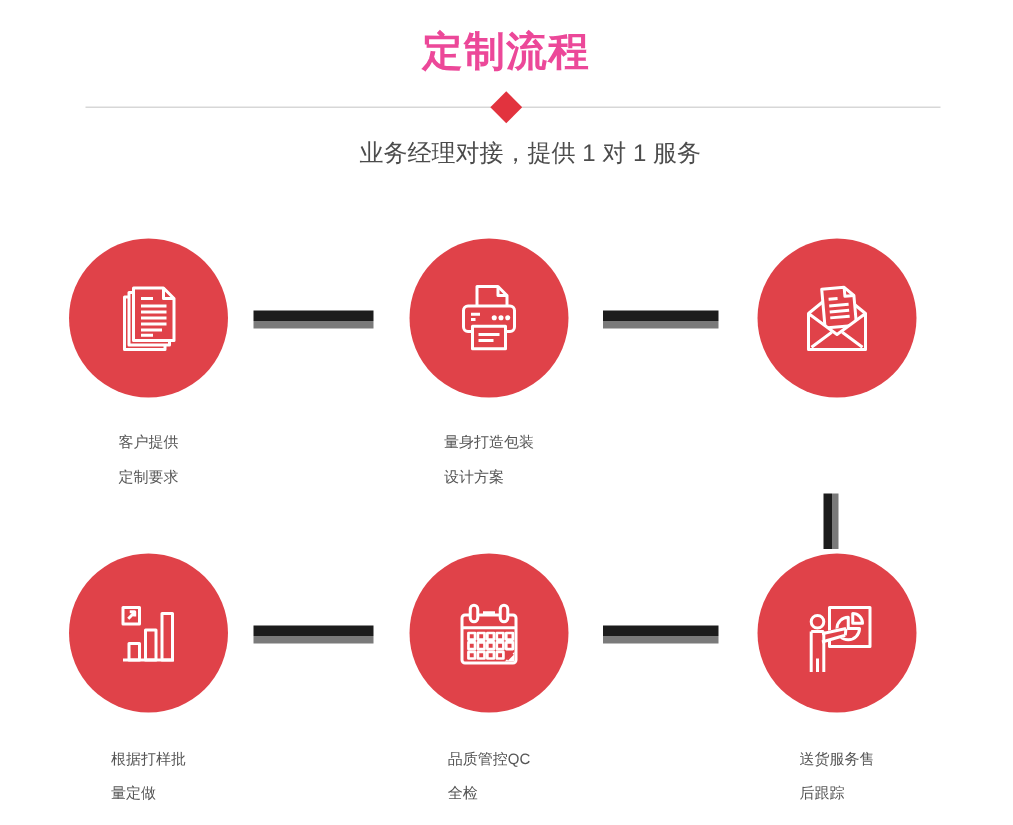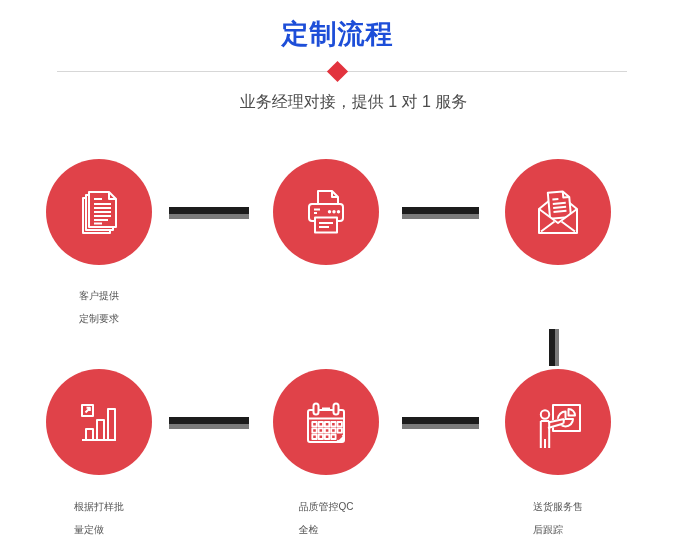--- a/index.html
+++ b/index.html
@@ -2,21 +2,21 @@
 <html><head>
 <meta charset="utf-8">
 <style>
   html,body { margin:0; padding:0; background:#fff; }
   .stage {
     position:relative; width:675px; height:550px; background:#fff;
     font-family:"Liberation Sans", sans-serif; overflow:hidden;
   }
   .section-title {
     position:absolute; top:16px; left:0; width:675px; text-align:center;
-    font-size:27px; font-weight:bold; color:#1d4ed8; letter-spacing:1px;
+    font-size:27px; font-weight:bold; color:#ec4899; letter-spacing:1px;
   }
   .divider-line {
     position:absolute; top:71px; left:57px; width:570px; height:1px; background:#d7d7d7;
   }
   .divider-diamond {
     position:absolute; top:64px; left:330px; width:15px; height:15px;
     background:#e2333e; transform:rotate(45deg);
   }
   .section-subtitle {
     position:absolute; top:92px; left:16px; width:675px; text-align:center;
@@ -95,20 +95,22 @@
       <path d="M36,9 V15 H42"></path>
       <rect x="13" y="22" width="34" height="17" rx="3" fill="#e04249"></rect>
       <path d="M18,27.5 H24 M18,31 H21"></path>
       <circle cx="33.5" cy="29.8" r="1.7" fill="#ffffff" stroke="none"></circle>
       <circle cx="38" cy="29.8" r="1.7" fill="#ffffff" stroke="none"></circle>
       <circle cx="42.5" cy="29.8" r="1.7" fill="#ffffff" stroke="none"></circle>
       <rect x="19" y="35.5" width="22" height="15" fill="#e04249"></rect>
       <path d="M23,41 H37 M23,45 H33"></path>
     </svg>
   </div>
+  <div class="step-label l2"><span>量身打造包装
+设计方案</span></div>
 
   <div class="circle c3">
     <svg viewBox="0 0 60 60" fill="none" stroke="#ffffff" stroke-width="2" stroke-linejoin="round">
       <path d="M11,27 L22,18 M49,27 L38,18"></path>
       <g transform="rotate(-5 30 24)">
         <path d="M21,10 H36 L42,16 V36 H21 Z" fill="#e04249"></path>
         <path d="M36,10 V16 H42"></path>
         <path d="M25,17 H31 M25,21.5 H38 M25,25.5 H38 M25,29.5 H38"></path>
       </g>
       <path d="M11,27 L30,41 L49,27 V51 H11 Z" fill="#e04249"></path>

